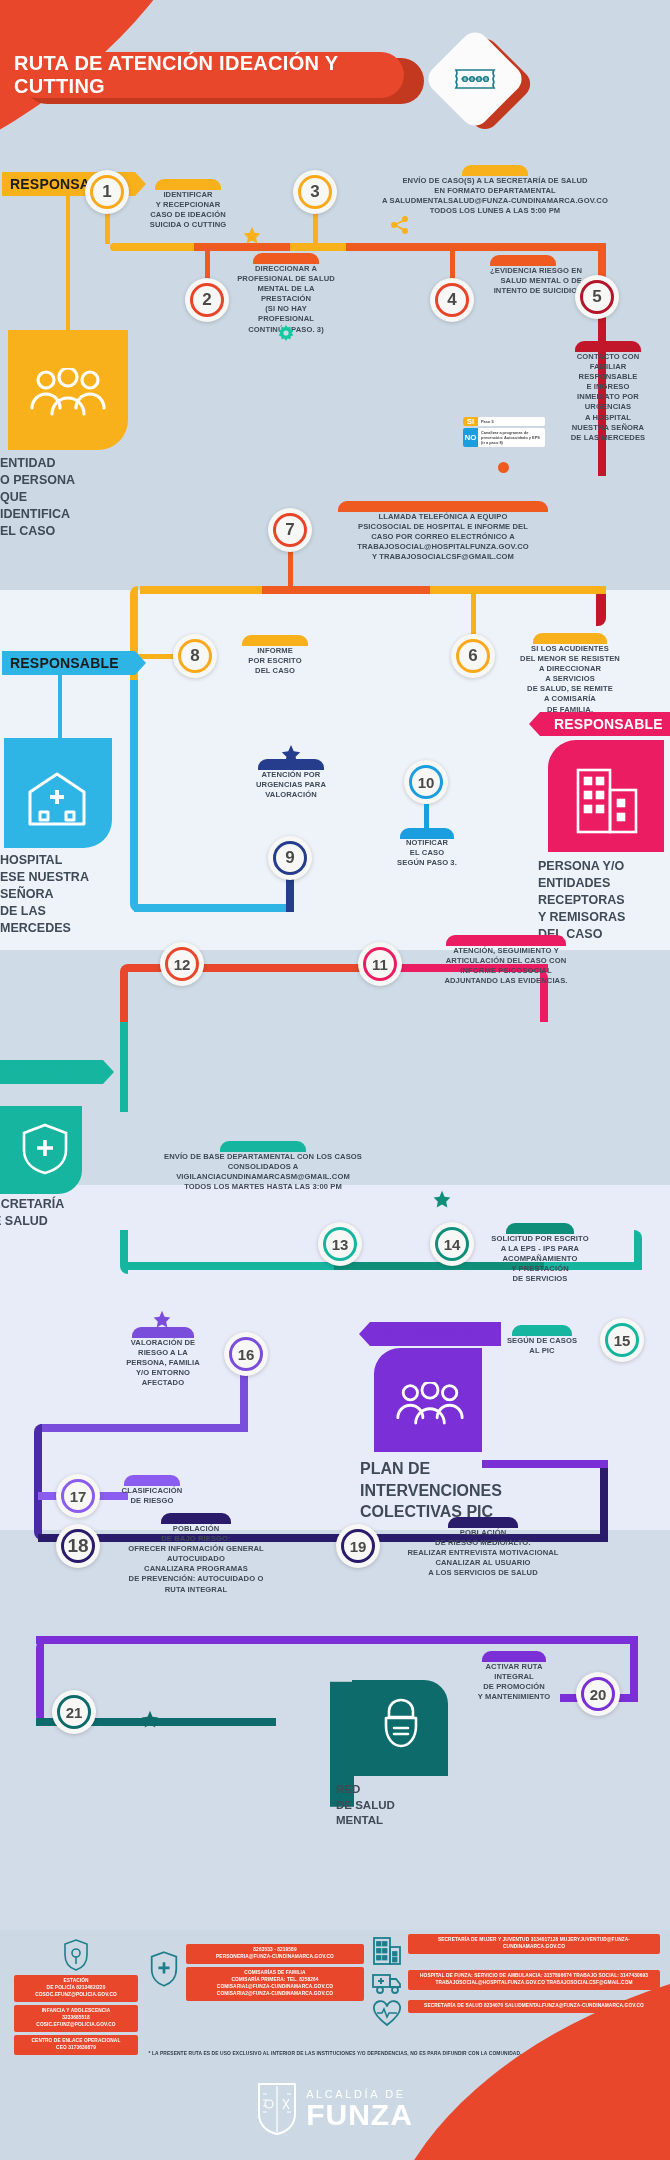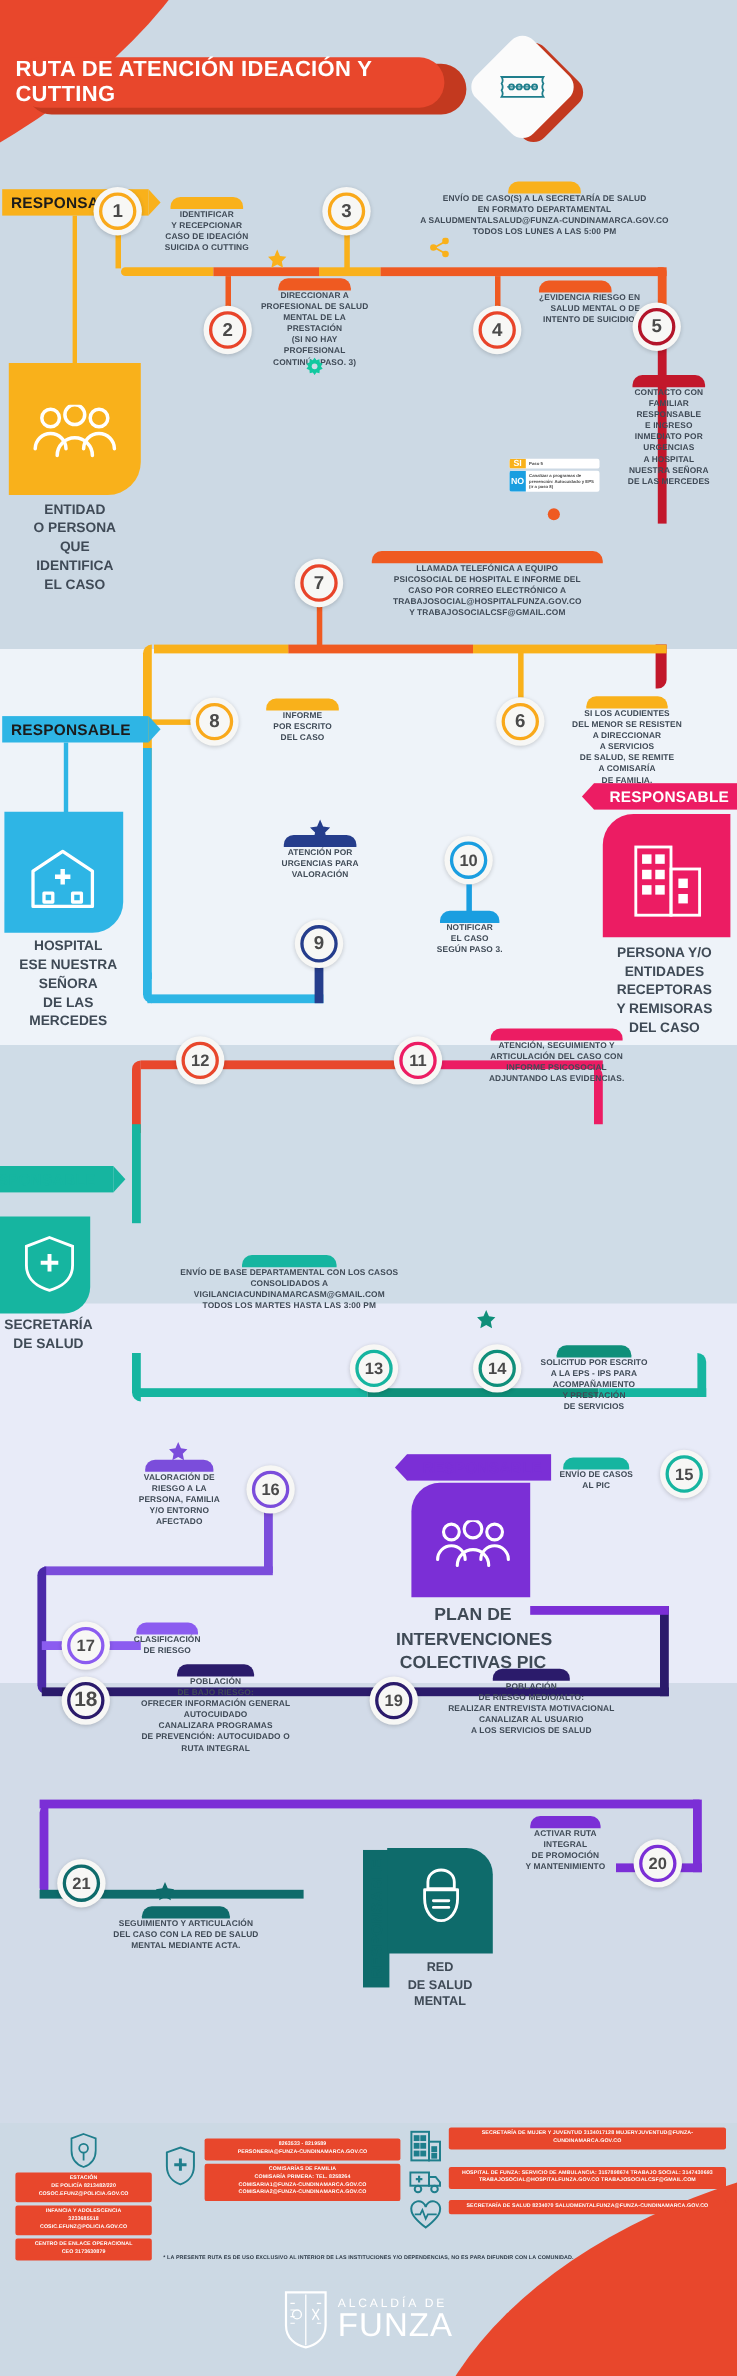--- a/index.html
+++ b/index.html
@@ -59,37 +59,37 @@
 
   .caption { position:absolute; text-align:center; font-size:7.6px; line-height:1.33;
      font-weight:700; color:#3f4a56; letter-spacing:.1px; }
   .caption .cap-lid { position:absolute; left:50%; transform:translateX(-50%); top:-11px;
      width:66px; height:11px; border-radius:9px 9px 0 0; }
 
   .line { position:absolute; }
 
   
   .entity { position:absolute; border-radius:0 0 26px 0; }
-  .entity-label { position:absolute; text-align:center; font-size:12.5px; line-height:1.35;
+  .entity-label { position:absolute; text-align:left; font-size:12.5px; line-height:1.35;
      font-weight:700; color:#3f4a56; }
 
   
   .contact-col { position:absolute; }
   .cbadge { background:#e8472c; color:#fff; font-size:4.8px; line-height:1.45;
      font-weight:700; text-align:center; padding:3px 4px; border-radius:2px;
      margin-bottom:3px; letter-spacing:.1px;}
 
   .disclaimer { position:absolute; left:0; width:670px; text-align:center;
      font-size:4.9px; color:#2d3a47; font-weight:700; letter-spacing:.1px; }
 
   .logo-wrap { position:absolute; left:0; width:670px; display:flex;
      align-items:center; justify-content:center; gap:9px; }
   .logo-text { color:#fff; line-height:1; }
   .logo-text .l1 { font-size:11px; letter-spacing:2.6px; font-weight:400; }
-  .logo-text .l2 { font-size:30px; letter-spacing:1px; font-weight:400; }
+  .logo-text .l2 { font-size:30px; letter-spacing:1px; font-weight:700; }
 
   .sinobox { position:absolute; width:82px; }
   .sino-row { display:flex; background:#fff; border-radius:2px; margin-bottom:2px;
      overflow:hidden; align-items:stretch; }
   .sino-key { width:15px; color:#fff; font-size:8px; font-weight:700;
      display:flex; align-items:center; justify-content:center; }
   .sino-val { flex:1; font-size:3.9px; line-height:1.3; color:#4a4a4a; font-weight:700;
      padding:2px 3px; display:flex; align-items:center;}
 </style>
 </head>
@@ -459,21 +459,21 @@
     <div>PLAN DE</div>
     <div>INTERVENCIONES</div>
     <div>COLECTIVAS PIC</div>
   </div>
 
   <div class="node" style="top:1318px;left:600px;">
       <i style="border-color:#16b5a0;font-size:15px">15</i>
     </div>
   <div class="caption" style="top:1336px;left:490px;width:104px;">
     <div class="cap-lid" style="background:#16b5a0;width:60px"></div>
-    <div>ENVÍO DE CASOS</div>
+    <div>SEGÚN DE CASOS</div>
     <div>AL PIC</div>
   </div>
 
   <div class="line" style="top:1360px;left:240px;width:8px;height:70px;background:#7b4ddb;"></div>
   <div class="line" style="top:1424px;left:40px;width:208px;height:8px;background:#7b4ddb;"></div>
   <div class="line" style="top:1424px;left:34px;width:8px;height:116px;background:#4b2aa8;border-radius:8px 0 0 8px;"></div>
   <div class="line" style="top:1492px;left:38px;width:90px;height:8px;background:#8b5cf0;"></div>
   <div class="line" style="top:1534px;left:38px;width:570px;height:8px;background:#2b1b6b;"></div>
   <div class="line" style="top:1460px;left:600px;width:8px;height:82px;background:#2b1b6b;"></div>
   <div class="line" style="top:1460px;left:482px;width:126px;height:8px;background:#7b2fd6;"></div>
@@ -557,26 +557,20 @@
     <div class="cap-lid" style="background:#7b2fd6;width:64px"></div>
     <div>ACTIVAR RUTA</div>
     <div>INTEGRAL</div>
     <div>DE PROMOCIÓN</div>
     <div>Y MANTENIMIENTO</div>
   </div>
 
   <div class="node" style="top:1690px;left:52px;">
       <i style="border-color:#0e6b6b;font-size:15px">21</i>
     </div>
-  <div class="caption" style="top:1744px;left:66px;width:206px;">
-    <div class="cap-lid" style="background:#0e6b6b;width:80px"></div>
-    <div>SEGUIMIENTO Y ARTICULACIÓN</div>
-    <div>DEL CASO CON LA RED DE SALUD</div>
-    <div>MENTAL MEDIANTE ACTA.</div>
-  </div>
   <svg width="20" height="20" viewBox="0 0 24 24" style="position:absolute;top:1710px;left:140px" fill="#0e6b6b">
     <path d="M12 1 l3 7 7 1 -5 5 1.4 7 -6.4-3.6 -6.4 3.6 1.4-7 -5-5 7-1z"></path>
   </svg>
 
   <div class="contact-col" style="top:1938px;left:14px;width:124px;">
     <svg width="28" height="34" viewBox="0 0 28 34" style="display:block;margin:0 auto 3px;" fill="none" stroke="#1f7e8c" stroke-width="1.6">
       <path d="M14 2 L25 6 V17 C25 25 20 30 14 32 C8 30 3 25 3 17 V6 Z"></path>
       <circle cx="14" cy="15" r="4"></circle>
         <path d="M14 19 v7"></path>
     </svg>

